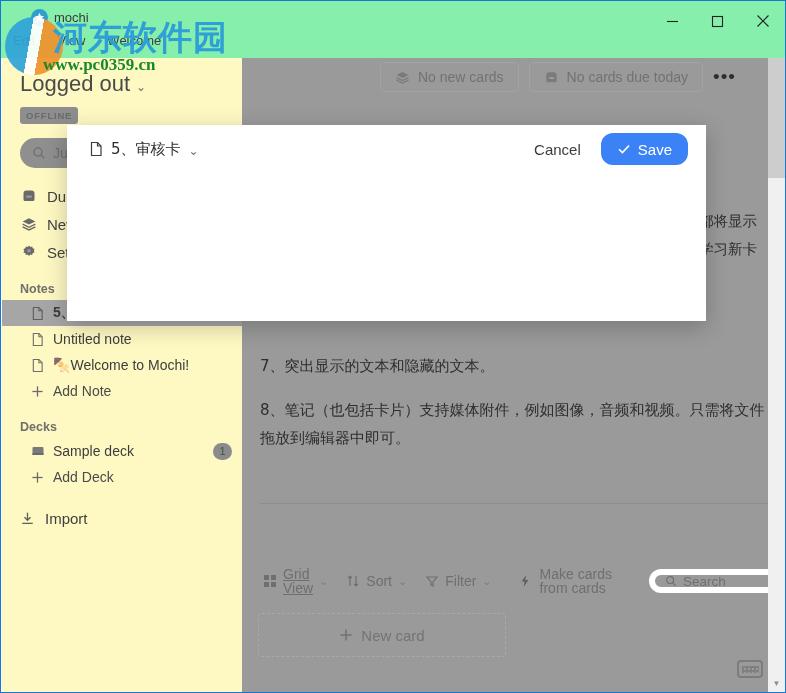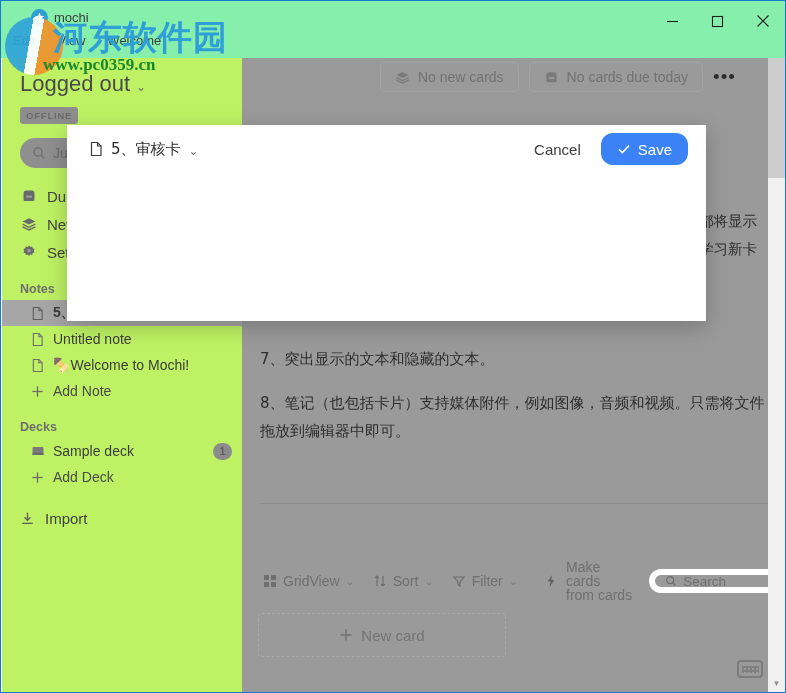--- a/index.html
+++ b/index.html
@@ -82,21 +82,21 @@
   }
 
   
   #body-area {
     position:absolute; left:1px; top:40px; width:783px; height:651px;
   }
 
   
   #sidebar {
     position:absolute; left:0; top:0; width:240px; height:651px;
-    background:#bef264;
+    background:#fef9c3;
     padding-top:26px;
     font-size:14px;
     color:#3a3a3a;
   }
   #account-row {
     display:flex; align-items:center; gap:6px;
     padding:0 0 0 18px; height:34px;
     font-size:22px; color:#4a4a4a;
   }
   #account-row .chev { font-size:12px; color:#6d6d6d; position:relative; top:3px; }
@@ -171,21 +171,21 @@
     color:#727272; font-size:14px;
     background:transparent;
   }
   #more-dots { color:#2e2e2e; font-size:19px; letter-spacing:1px; line-height:10px; }
 
   #note-text {
     position:absolute; left:18px; top:295px; width:515px;
     color:#2e2e2e; font-size:15px; line-height:28px;
     font-family:"DejaVu Sans", sans-serif;
   }
-  #note-text p { margin:9px 0 16px 0; }
+  #note-text p { margin:16px 0 16px 0; }
 
   #cut-line {
     position:absolute; left:18px; top:462px; width:508px; height:1px;
     background:#8d8d8d;
   }
 
   #clipped-text {
     position:absolute; right:6px; top:166px; width:80px;
     color:#2e2e2e; font-size:14.5px; line-height:28px;
     font-family:"DejaVu Sans", sans-serif;
@@ -464,21 +464,21 @@
       <div id="card-toolbar">
         <div class="tb-btn">
           <span class="ico">
             <svg width="14" height="14" viewBox="0 0 14 14">
                 <rect x="1" y="1" width="5" height="5" fill="#6f6f6f"></rect>
                 <rect x="8" y="1" width="5" height="5" fill="#6f6f6f"></rect>
                 <rect x="1" y="8" width="5" height="5" fill="#6f6f6f"></rect>
                 <rect x="8" y="8" width="5" height="5" fill="#6f6f6f"></rect>
               </svg>
           </span>
-          <span style="display:flex;">
+          <span style="display:flex;flex-direction:column;text-decoration:underline;">
             <span class="lbl2">Grid</span>
             <span class="lbl2">View</span>
           </span>
           <span class="chev">⌄</span>
         </div>
 
         <div class="tb-btn">
           <span class="ico">
             <svg width="14" height="14" viewBox="0 0 14 14">
                 <path d="M4 2v10M4 2 2.2 4M4 2l1.8 2" stroke="#6f6f6f" stroke-width="1.2" fill="none"></path>

